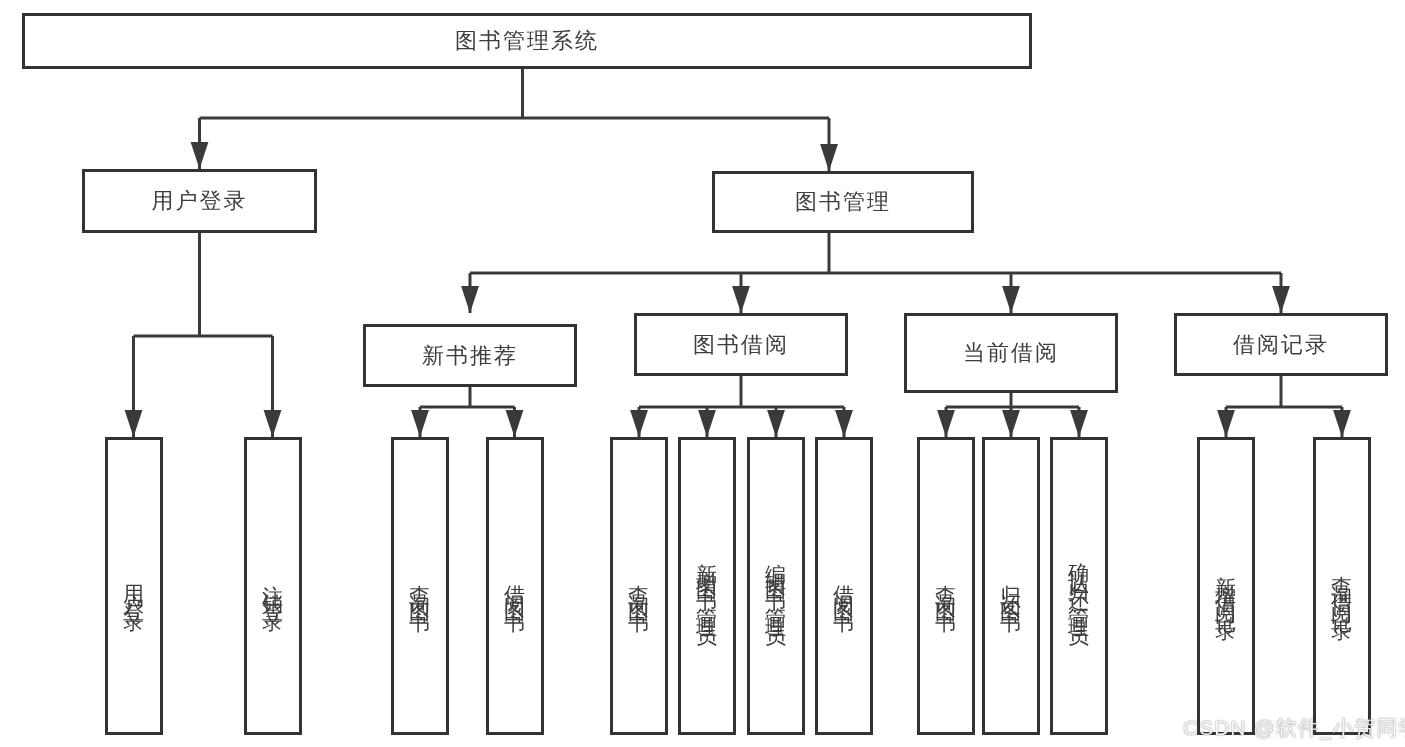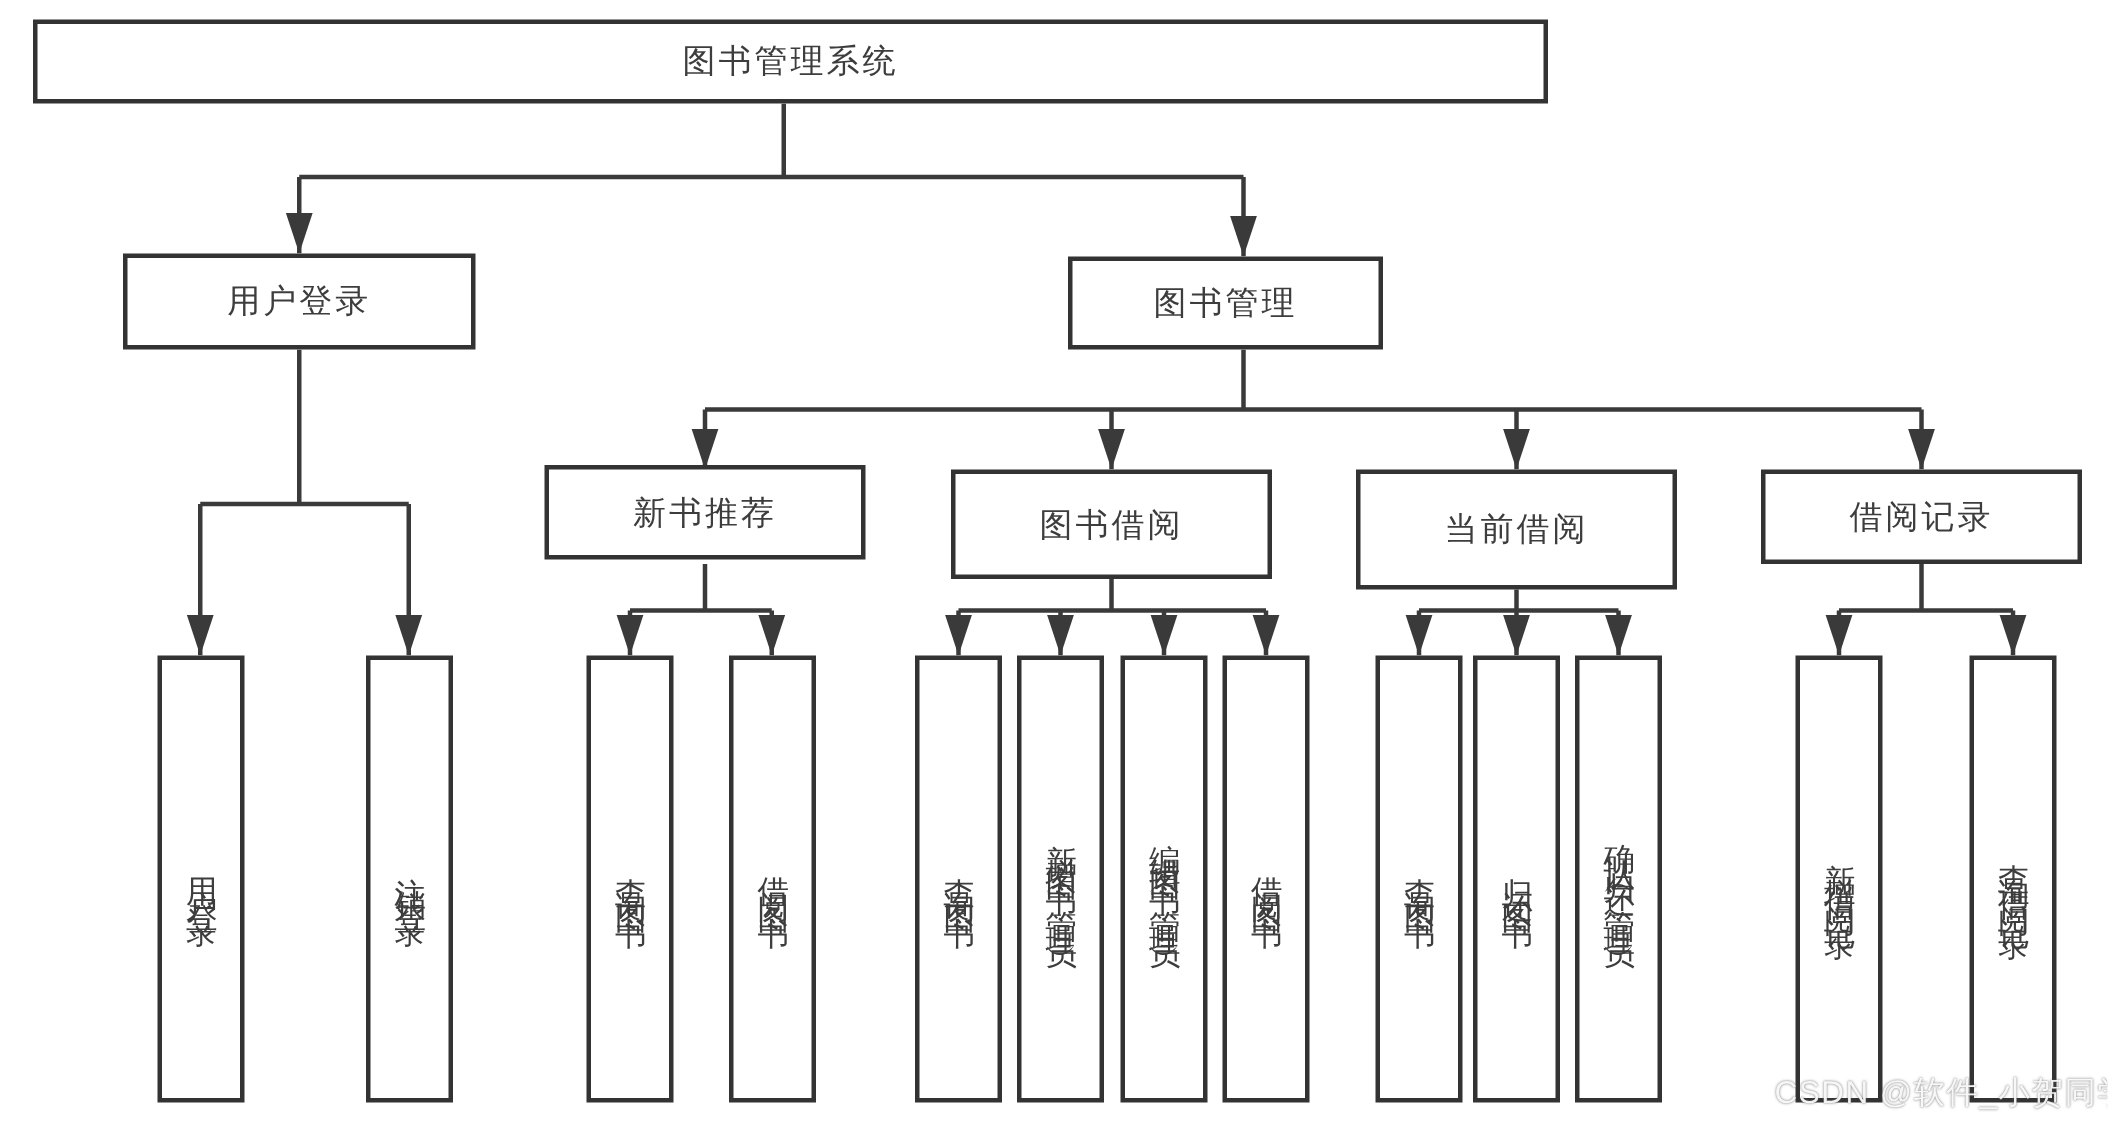--- a/index.html
+++ b/index.html
@@ -110,28 +110,28 @@
     </g>
   </svg>
 
   <div class="box" style="left:22px; top:13px; width:1010px; height:56px;">
     <span>图书管理系统</span>
   </div>
 
   <div class="box" style="left:82px; top:169px; width:235px; height:64px;">
     <span>用户登录</span>
   </div>
-  <div class="box" style="left:712px; top:171px; width:210px; height:62px;">
+  <div class="box" style="left:712px; top:171px; width:262px; height:62px;">
     <span>图书管理</span>
   </div>
 
-  <div class="box" style="left:363px; top:310px; width:214px; height:63px;">
+  <div class="box" style="left:363px; top:324px; width:214px; height:63px;">
     <span>新书推荐</span>
   </div>
-  <div class="box" style="left:634px; top:313px; width:214px; height:73px;">
+  <div class="box" style="left:634px; top:313px; width:214px; height:63px;">
     <span>图书借阅</span>
   </div>
   <div class="box" style="left:904px; top:313px; width:214px; height:80px;">
     <span>当前借阅</span>
   </div>
   <div class="box" style="left:1174px; top:313px; width:214px; height:63px;">
     <span>借阅记录</span>
   </div>
 
   <div class="box leaf" style="left:105px; top:437px; width:58px; height:298px;">

